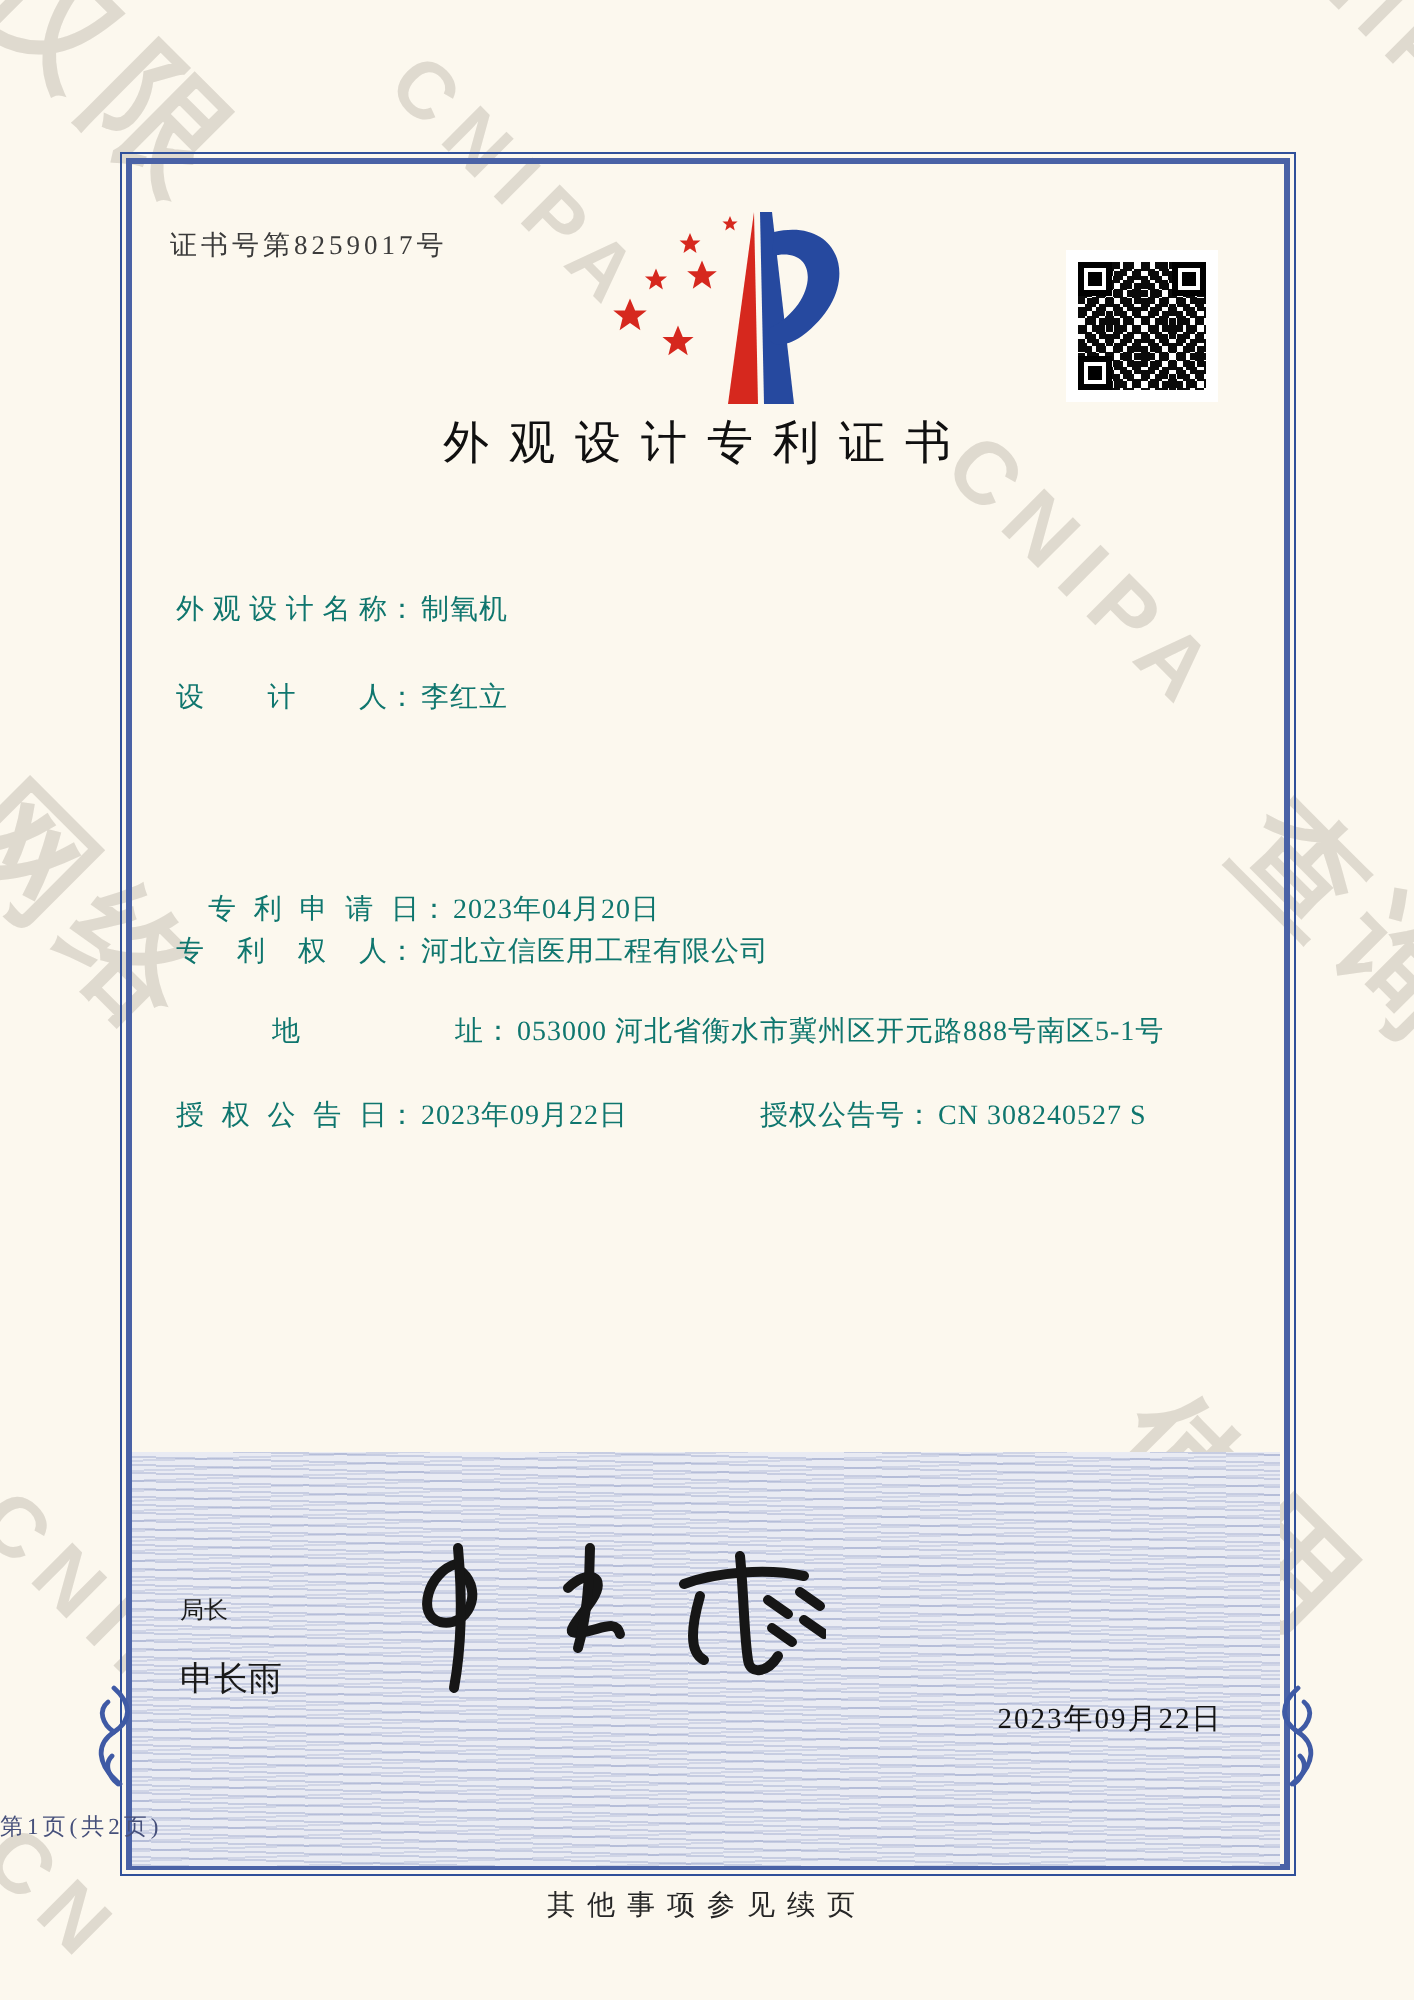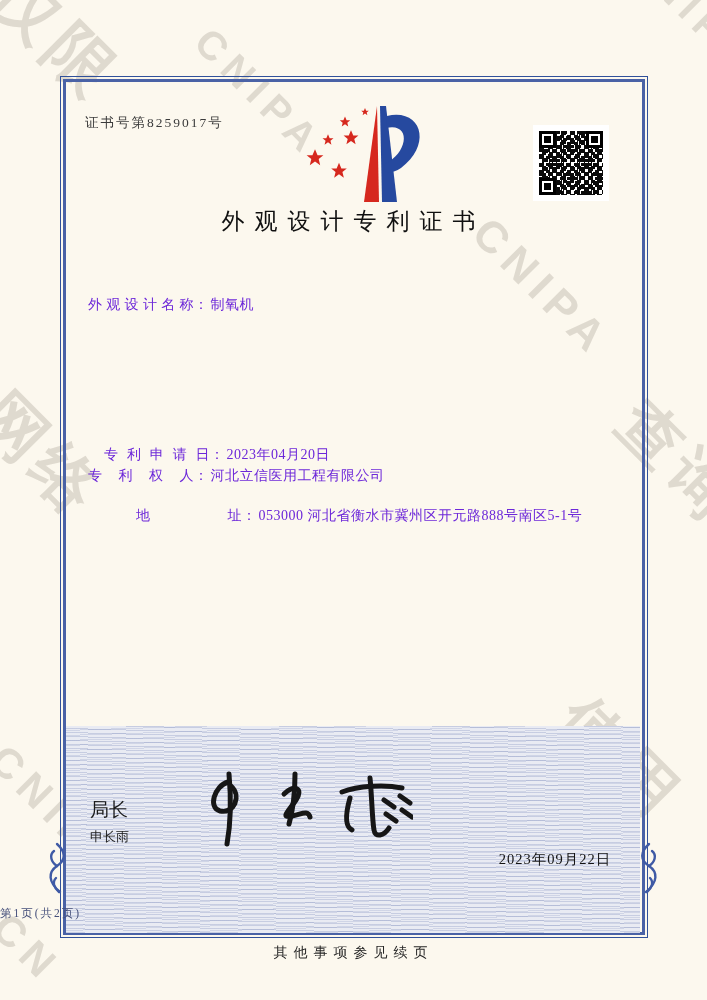--- a/index.html
+++ b/index.html
@@ -60,34 +60,34 @@
   }
   .finder{position:absolute;width:17px;height:17px;border:3px solid #000;background:#fff;box-sizing:border-box;}
   .finder::after{content:"";position:absolute;inset:2px;background:#000;}
   .f-tl{left:0;top:0;}
   .f-tr{right:0;top:0;}
   .f-bl{left:0;bottom:0;}
   .doc-title{
     position:absolute;left:0;right:0;top:206px;text-align:center;
     font-size:23px;font-weight:normal;letter-spacing:10px;color:#101010;
   }
-  .field{position:absolute;left:88px;font-size:14px;color:#6d28d9;white-space:nowrap;letter-spacing:0.5px;}
+  .field{position:absolute;left:88px;font-size:14px;color:#0f766e;white-space:nowrap;letter-spacing:0.5px;}
   .flabel{display:inline-block;min-width:106px;text-align:justify;text-align-last:justify;}
   .colon{margin:0 2px 0 0;}
   .r1{top:296px;} .r2{top:340px;} .r3{top:383px;} .r4{top:446px;margin-left:16px;}
   .r5{top:467px;} .r6{top:507px;margin-left:48px;} .r7{top:549px;}
   .grant-no{margin-left:62px;}
   .paras{
     position:absolute;left:88px;top:586px;width:534px;
     font-size:13.5px;line-height:21px;color:#1e1e1e;text-align:justify;
   }
   .paras p{margin:0 0 8px 0;text-indent:2.4em;}
-  .commissioner-title{position:absolute;left:90px;top:797px;font-size:19px;
+  .commissioner-title{position:absolute;left:90px;top:797px;font-size:12px;
     font-family:"Liberation Sans","DejaVu Sans",sans-serif;color:#1a1a1a;}
-  .commissioner-name{position:absolute;left:90px;top:828px;font-size:13px;
+  .commissioner-name{position:absolute;left:90px;top:828px;font-size:17px;
     font-family:"Liberation Sans","DejaVu Sans",sans-serif;color:#1a1a1a;}
   .signature{position:absolute;left:198px;top:770px;width:215px;height:78px;}
   .grant-date{position:absolute;left:455px;top:850px;width:200px;text-align:center;
     font-size:14.5px;letter-spacing:1px;color:#141414;}
   .page-info{position:absolute;left:0;right:0;top:906px;
     font-size:11.5px;color:#46507b;letter-spacing:2px;}
   .footer-note{position:absolute;left:0;right:0;top:944px;text-align:center;
     font-size:14px;letter-spacing:6px;color:#262626;}
   .flourish{position:absolute;width:26px;height:54px;z-index:5;}
   .fl-right{left:636px;top:842px;}
@@ -140,28 +140,35 @@
         <div class="finder f-tr"></div>
         <div class="finder f-bl"></div>
       </div>
     </div>
 
     <div class="doc-title">外观设计专利证书</div>
 
     <div class="field r1">
       <span class="flabel">外观设计名称</span><span class="colon">：</span><span>制氧机</span>
     </div>
+    <div class="field r2">
+      <span class="flabel">设　计　人</span><span class="colon">：</span><span>李红立</span>
+    </div>
     <div class="field r4">
       <span class="flabel">专利申请日</span><span class="colon">：</span><span>2023年04月20日</span>
     </div>
     <div class="field r5">
       <span class="flabel">专 利 权 人</span><span class="colon">：</span><span>河北立信医用工程有限公司</span>
     </div>
     <div class="field r6">
       <span class="flabel">地　　　址</span><span class="colon">：</span><span>053000 河北省衡水市冀州区开元路888号南区5-1号</span>
+    </div>
+    <div class="field r7">
+      <span><span class="flabel">授权公告日</span><span class="colon">：</span><span>2023年09月22日</span></span>
+      <span class="grant-no"><span>授权公告号</span><span class="colon">：</span><span>CN 308240527 S</span></span>
     </div>
 
 
     <div class="commissioner-title">局长</div>
     <div class="commissioner-name">申长雨</div>
 
     <svg class="signature" viewBox="0 0 215 78">
       <g stroke="#161616" stroke-width="5" fill="none" stroke-linecap="round" stroke-linejoin="round">
         <path d="M30 12 C16 16 10 38 22 41 C36 44 44 26 33 16"></path>
         <path d="M31 4 C33 26 33 52 29 74"></path>

